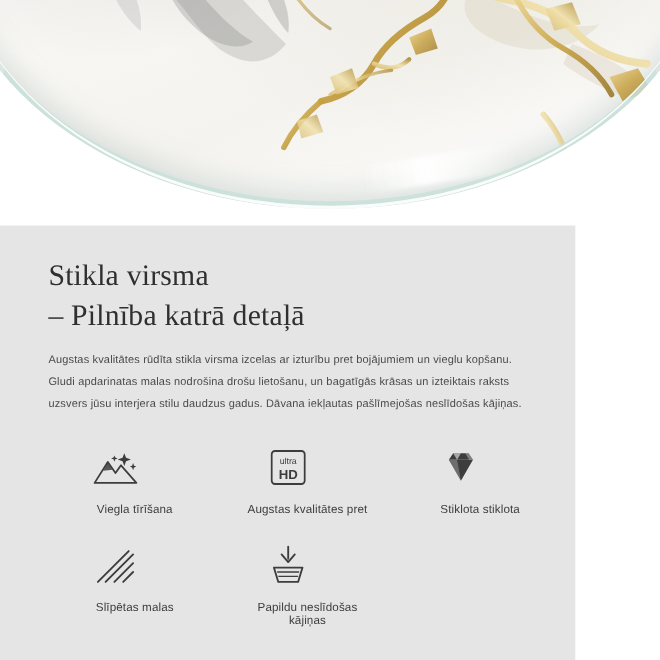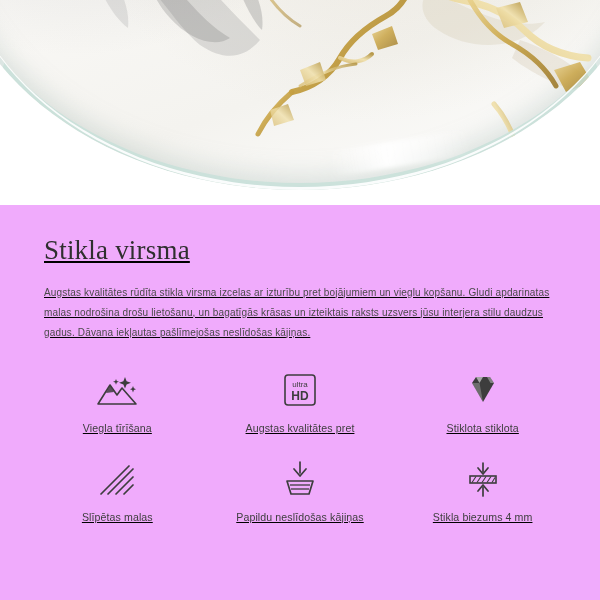--- a/index.html
+++ b/index.html
@@ -3,21 +3,21 @@
 <meta charset="utf-8">
 <style>
   * { box-sizing: border-box; margin: 0; padding: 0; }
   html, body {
     width: 600px; height: 600px;
     background: #ffffff;
     font-family: "Liberation Sans", sans-serif;
     overflow: hidden;
   }
 
-  .page { position: relative; width: 600px; height: 600px; background: #f0abfc; text-decoration: underline; }
+  .page { position: relative; width: 523px; height: 600px; background: #e5e5e5; }
 
   
   .hero {
     position: relative;
     width: 600px;
     height: 205px;
     overflow: hidden;
     background: #ffffff;
   }
   .hero-inner {
@@ -111,20 +111,21 @@
     display: flex;
     align-items: center;
     justify-content: flex-end;
   }
   .feature .cap {
     margin-top: 9px;
     font-size: 10.6px;
     color: #3d3d3d;
     text-align: center;
     letter-spacing: 0.1px;
+    margin-left: 36px;
   }
 </style>
 </head>
 <body>
 
 <div class="page">
 
   <div class="hero">
     <div class="hero-inner"></div>
 
@@ -175,20 +176,21 @@
     </svg>
 
     <div class="hero-edge"></div>
     <div class="hero-edge2"></div>
     <div class="hero-gloss"></div>
   </div>
 
   <div class="content">
     <h1 class="title">
       <span>Stikla virsma</span>
+      <span class="line2">– Pilnība katrā detaļā</span>
     </h1>
     <p class="body">Augstas kvalitātes rūdīta stikla virsma izcelas ar izturību pret bojājumiem un vieglu kopšanu. Gludi apdarinatas malas nodrošina drošu lietošanu, un bagatīgās krāsas un izteiktais raksts uzsvers jūsu interjera stilu daudzus gadus. Dāvana iekļautas pašlīmejošas neslīdošas kājiņas.</p>
   </div>
 
   <div class="features">
 
     <div class="feature">
       <div class="ico">
         <svg width="46" height="40" viewBox="0 0 46 40">
           <path d="M4,33 L16,14 L23,24 L28,17 L42,33 Z" fill="none" stroke="#3d3d3d" stroke-width="1.6" stroke-linejoin="round"></path>
@@ -243,28 +245,15 @@
           <path d="M22,3 L22,14" stroke="#3d3d3d" stroke-width="1.7" stroke-linecap="round"></path>
           <path d="M16,10 L22,17 L28,10" fill="none" stroke="#3d3d3d" stroke-width="1.7" stroke-linecap="round" stroke-linejoin="round"></path>
           <path d="M9,22 L35,22 L31,35 L13,35 Z" fill="none" stroke="#3d3d3d" stroke-width="1.7" stroke-linejoin="round"></path>
           <path d="M12,26 L32,26" stroke="#3d3d3d" stroke-width="1.3"></path>
           <path d="M13,30 L31,30" stroke="#3d3d3d" stroke-width="1.3"></path>
         </svg>
       </div>
       <div class="cap">Papildu neslīdošas kājiņas</div>
     </div>
 
-    <div class="feature">
-      <div class="ico">
-        <svg width="44" height="42" viewBox="0 0 44 42">
-          <path d="M22,4 L22,13" stroke="#3d3d3d" stroke-width="1.7" stroke-linecap="round"></path>
-          <path d="M17,9 L22,15 L27,9" fill="none" stroke="#3d3d3d" stroke-width="1.7" stroke-linecap="round" stroke-linejoin="round"></path>
-          <rect x="9" y="17" width="26" height="7" fill="none" stroke="#3d3d3d" stroke-width="1.6"></rect>
-          <path d="M11,23.5 L15,17.5 M16,23.5 L20,17.5 M21,23.5 L25,17.5 M26,23.5 L30,17.5 M31,23.5 L34,18.5" stroke="#3d3d3d" stroke-width="1.1"></path>
-          <path d="M22,37 L22,28" stroke="#3d3d3d" stroke-width="1.7" stroke-linecap="round"></path>
-          <path d="M17,32 L22,26 L27,32" fill="none" stroke="#3d3d3d" stroke-width="1.7" stroke-linecap="round" stroke-linejoin="round"></path>
-        </svg>
-      </div>
-      <div class="cap">Stikla biezums 4 mm</div>
-    </div>
 
   </div>
 </div>
 
 </body></html>

